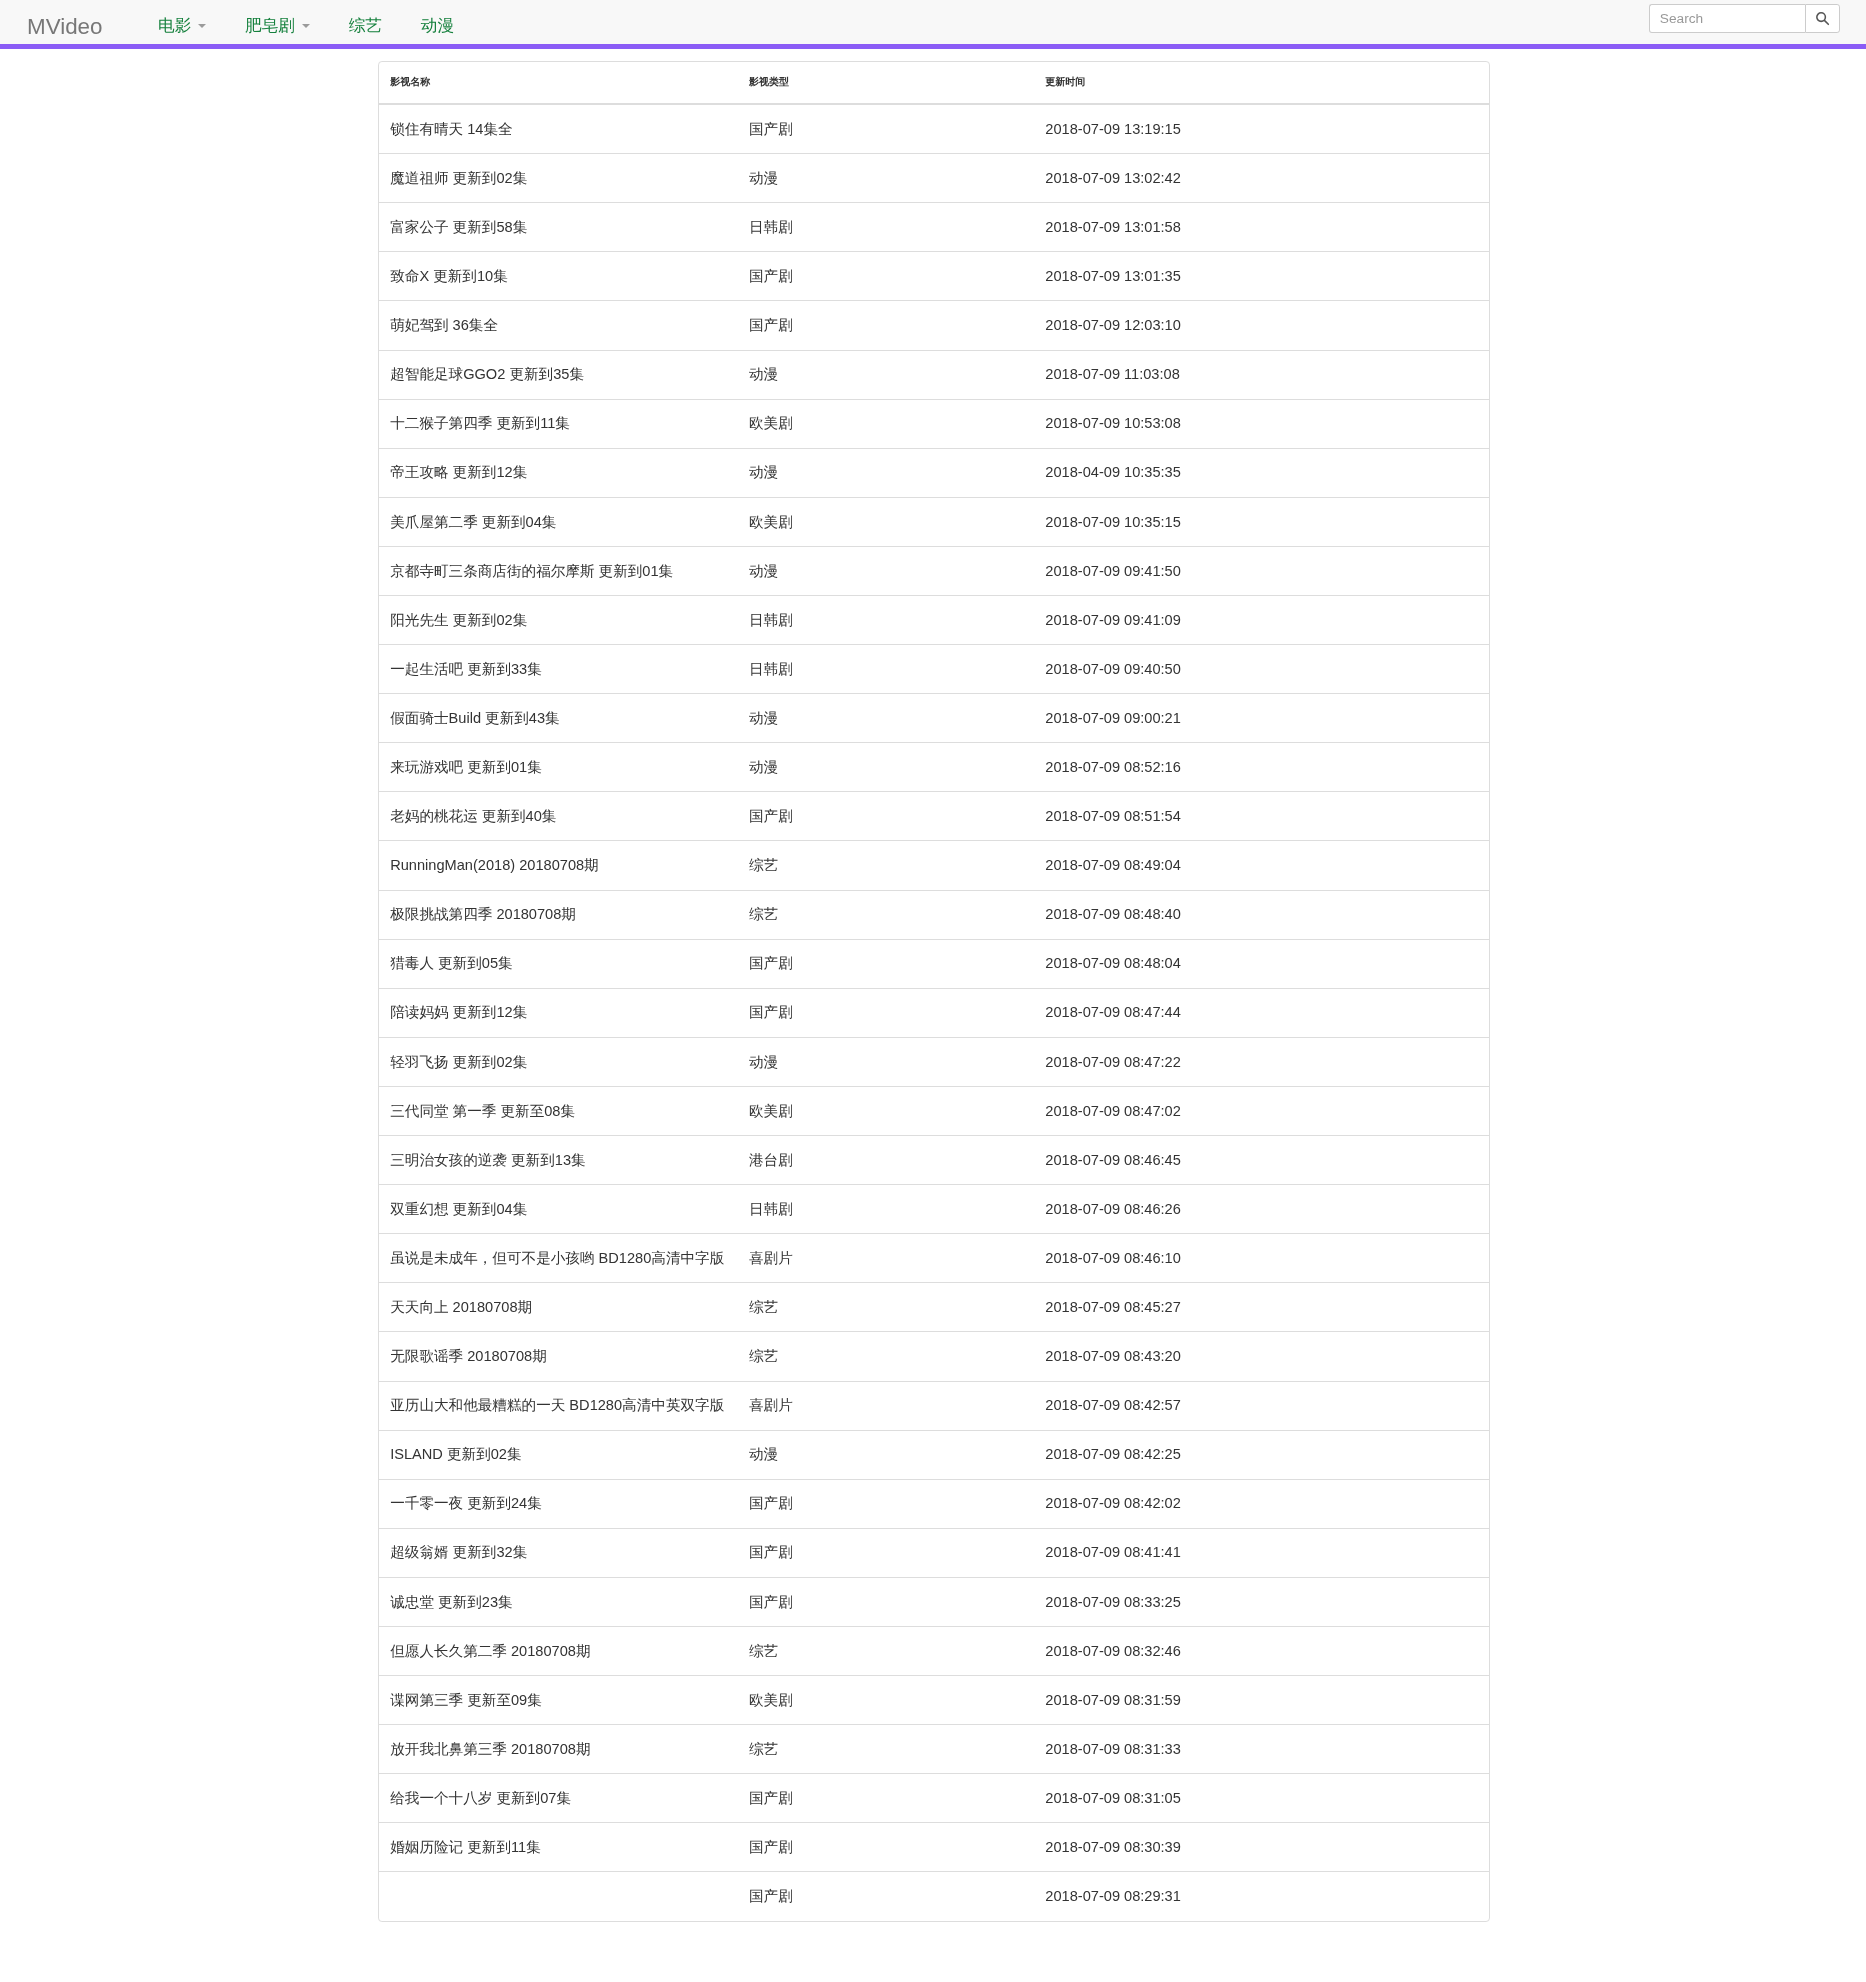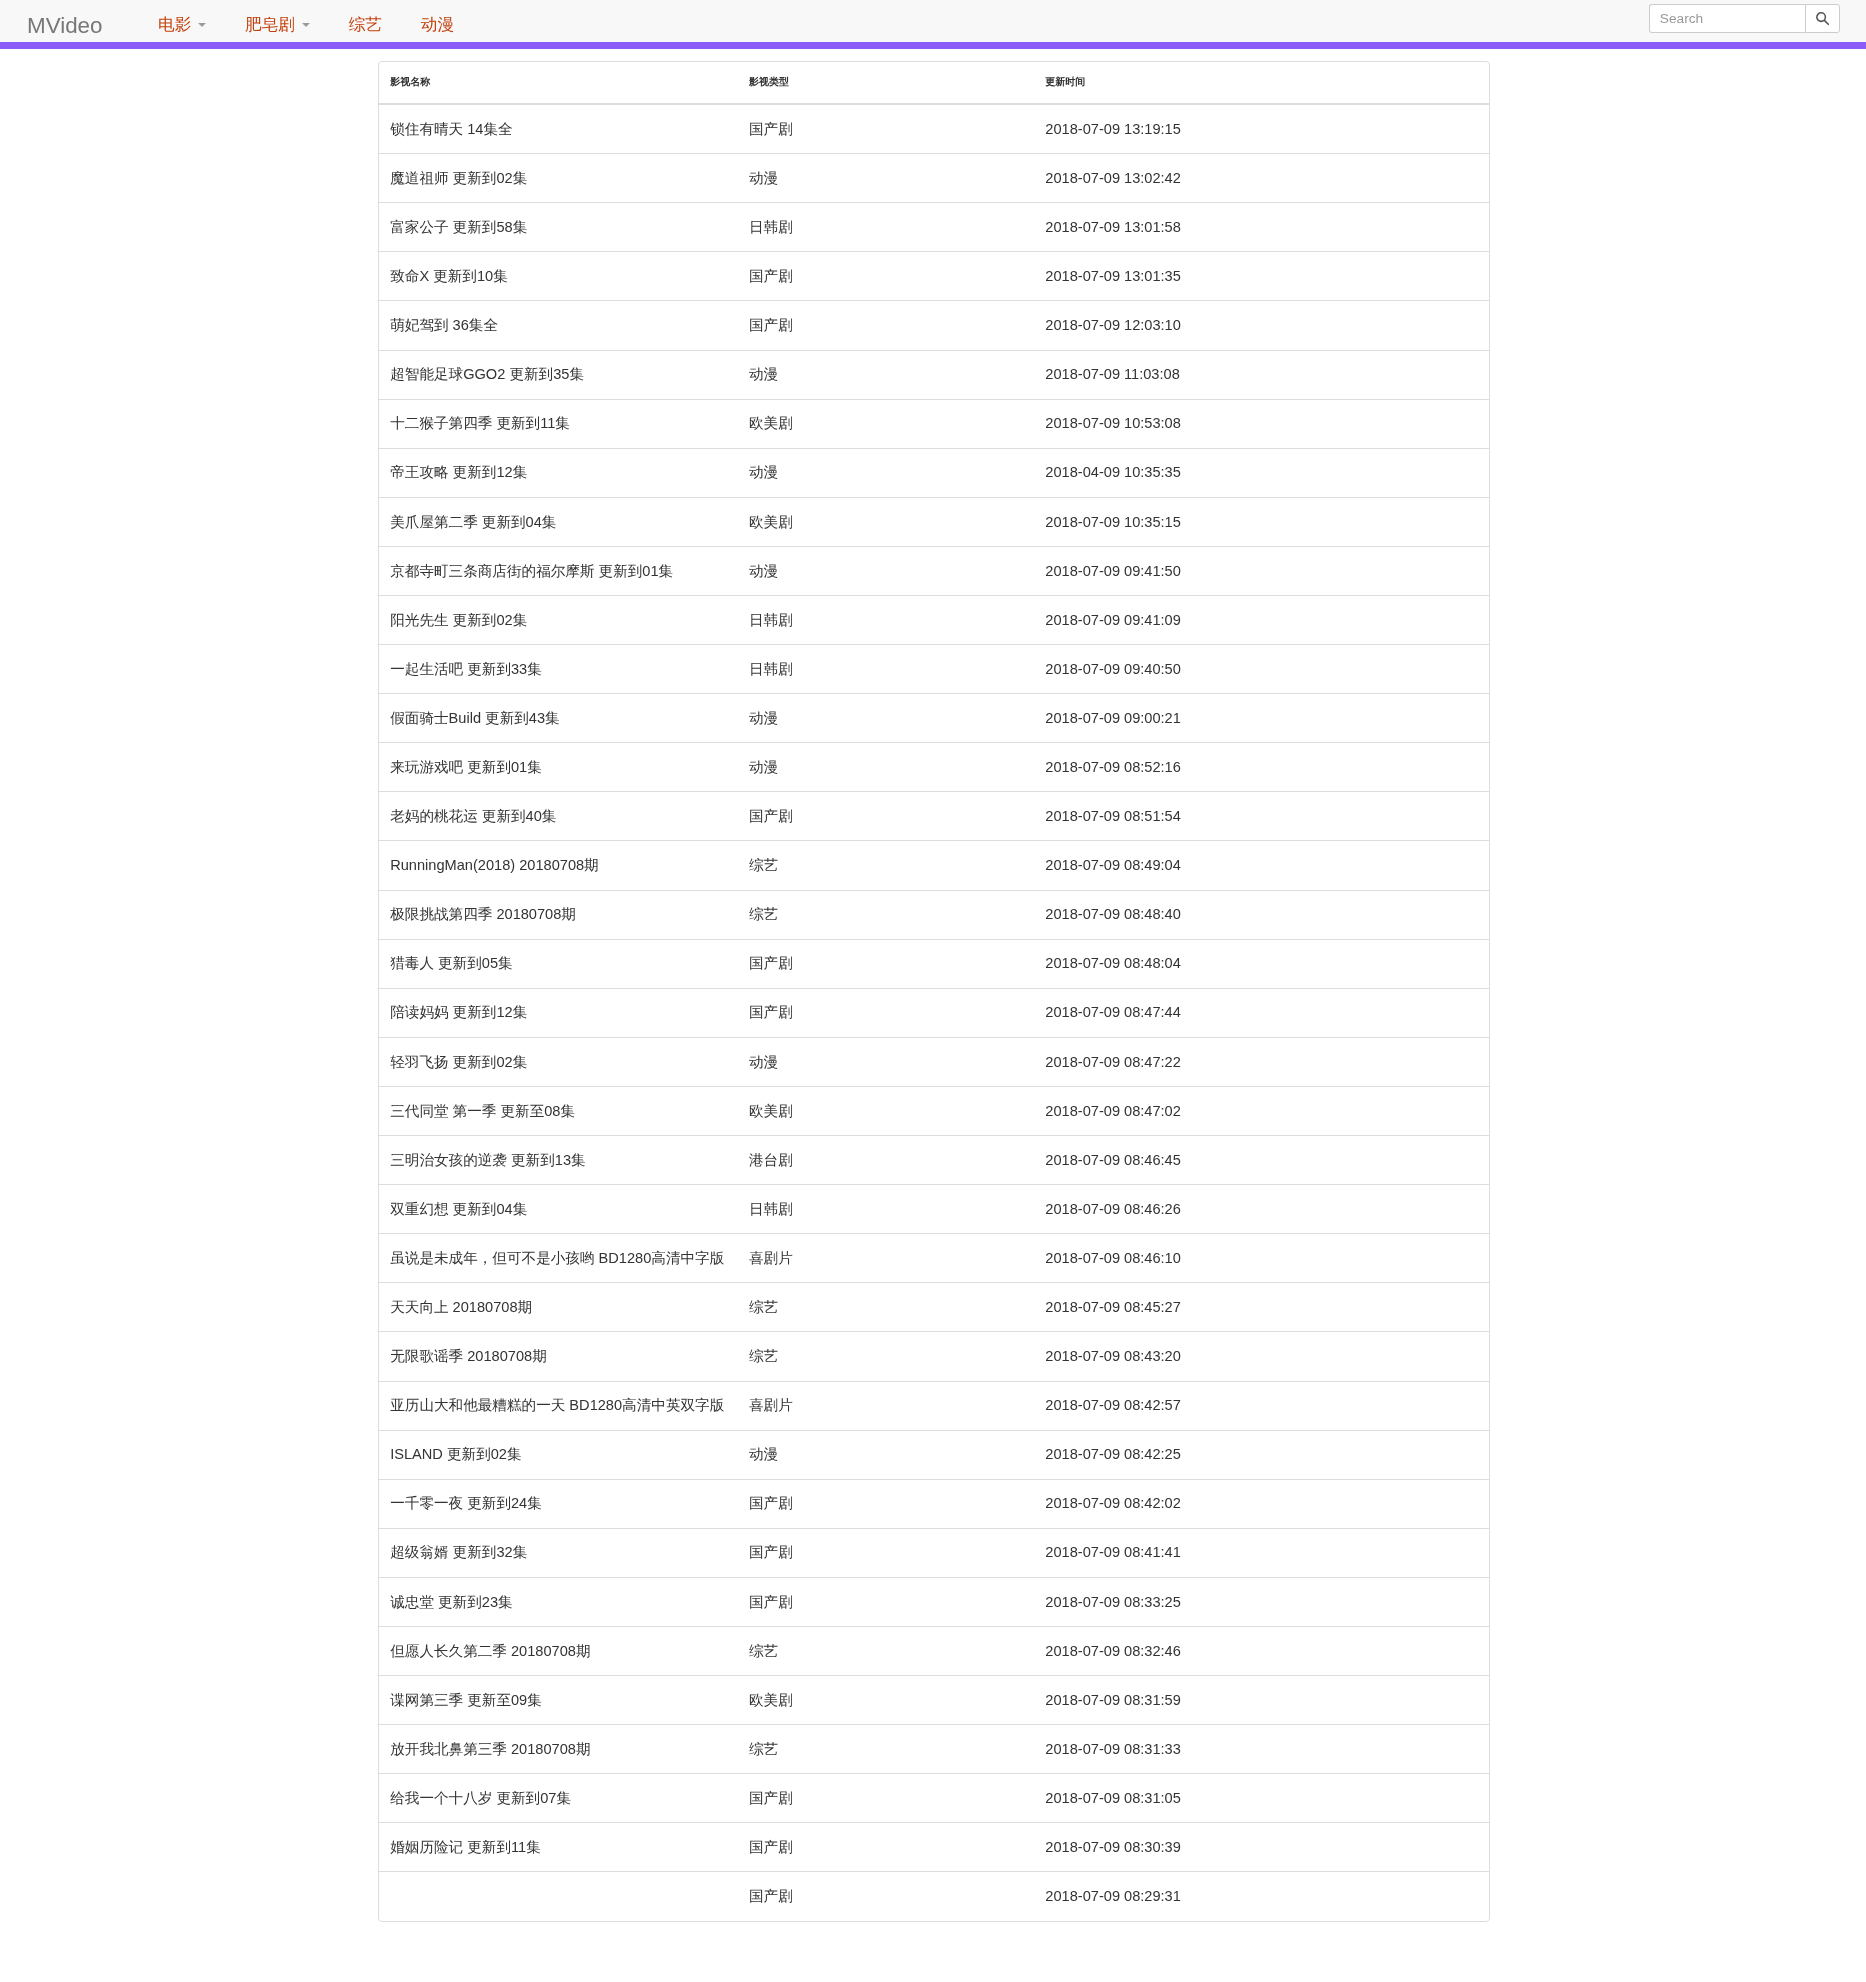--- a/index.html
+++ b/index.html
@@ -9,40 +9,40 @@
     background: #ffffff;
     font-family: "Liberation Sans", "DejaVu Sans", sans-serif;
     -webkit-font-smoothing: antialiased;
   }
 
   
   .navbar {
     position: relative;
     height: 49px;
     background: #f8f8f8;
-    border-bottom: 7px solid #8b5cf6;
+    border-bottom: 5px solid #8b5cf6;
     display: flex;
     align-items: center;
     padding: 8px 0 0 27px;
   }
   .brand {
     font-size: 22.4px;
     color: #777777;
     line-height: 49px;
     padding: 0 18.5px 0 0;
     text-decoration: none;
     white-space: nowrap;
   }
   .nav-links { display: flex; align-items: center; height: 49px; margin-left: 17.6px; }
   .nav-item {
     display: flex; align-items: center;
     height: 49px;
     padding: 0 19.5px;
     font-size: 16.6px;
-    color: #c2410c;
+    color: #15803d;
     text-decoration: none;
     white-space: nowrap;
     cursor: pointer;
   }
   .caret {
     display: inline-block;
     width: 0; height: 0;
     margin-left: 6.8px;
     vertical-align: middle;
     border-top: 4.9px dashed #777;

